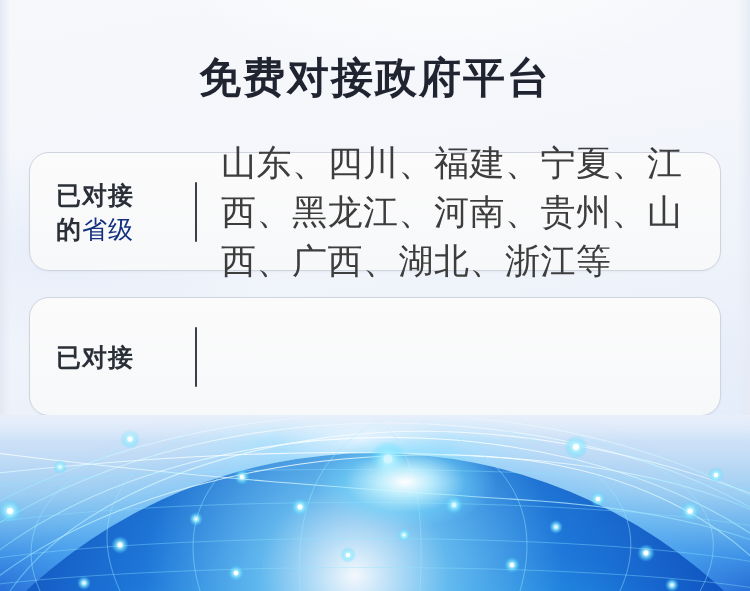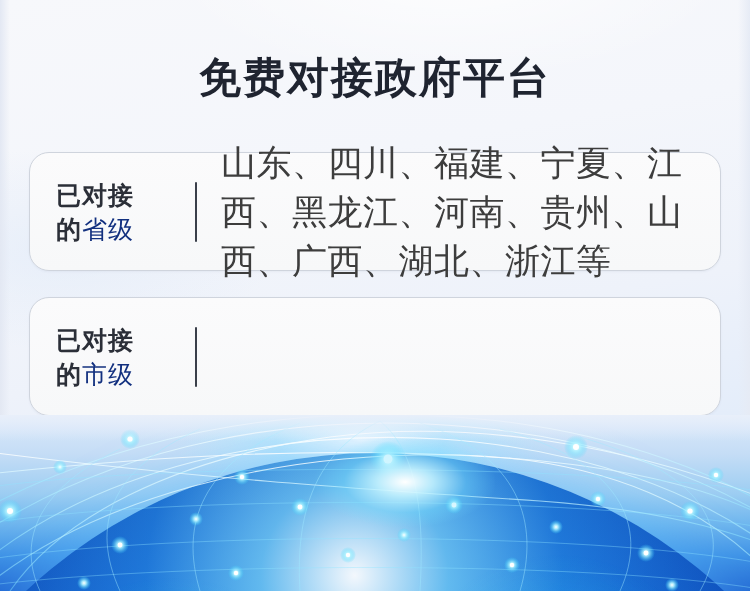--- a/index.html
+++ b/index.html
@@ -191,21 +191,20 @@
       <span class="label-line">已对接</span>
       <span class="label-line"><span>的</span><span class="accent">省级</span></span>
     </div>
     <div class="divider"></div>
     <div class="card-content">山东、四川、福建、宁夏、江西、黑龙江、河南、贵州、山西、广西、湖北、浙江等</div>
   </div>
 
   <div class="card" id="card-city">
     <div class="card-label">
       <span class="label-line">已对接</span>
-      <span class="label-line"><span>的</span><span class="accent">市级</span></span>
     </div>
     <div class="divider"></div>
   </div>
 
   <div class="globe-wrap">
     <div class="globe-bg"></div>
     <div class="globe-ball"></div>
 
     <svg class="net" width="750" height="176" viewBox="0 0 750 176" preserveAspectRatio="none">
       <defs>

